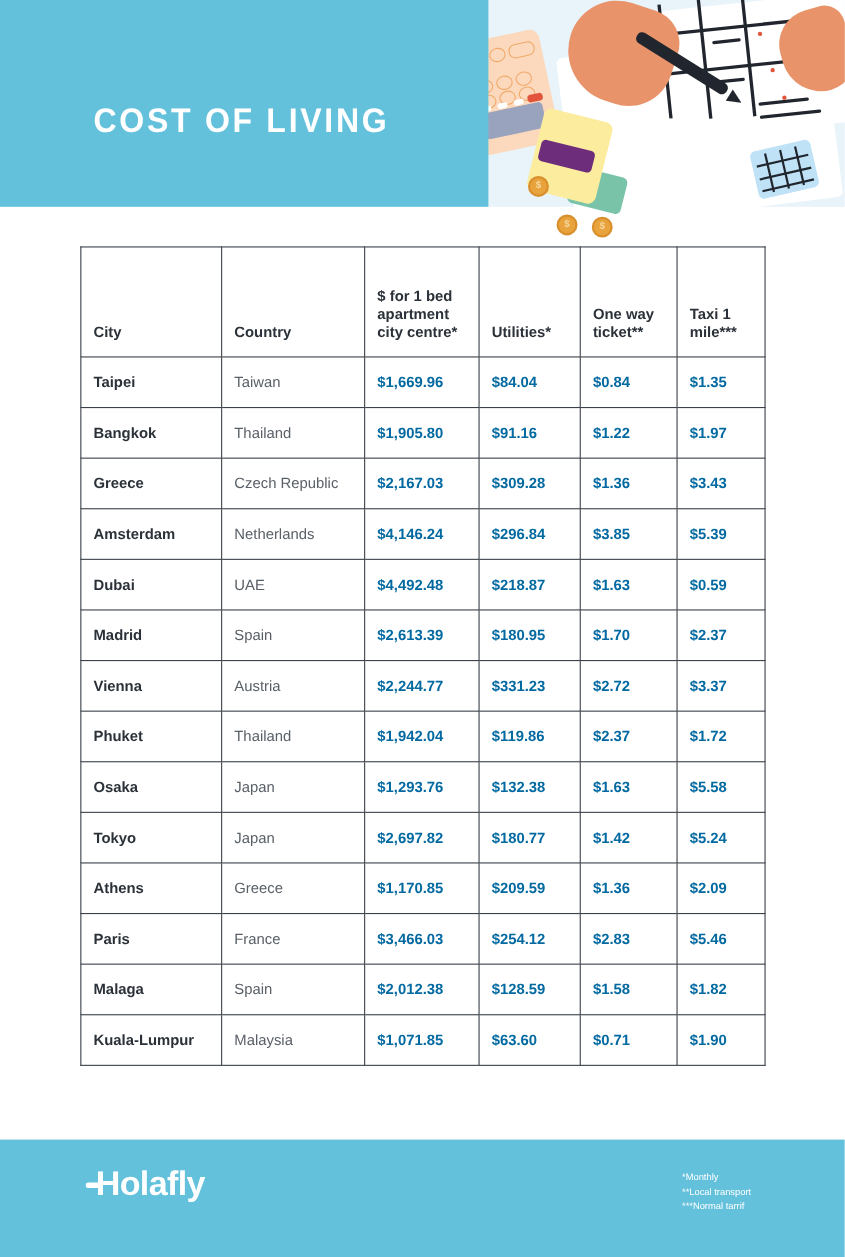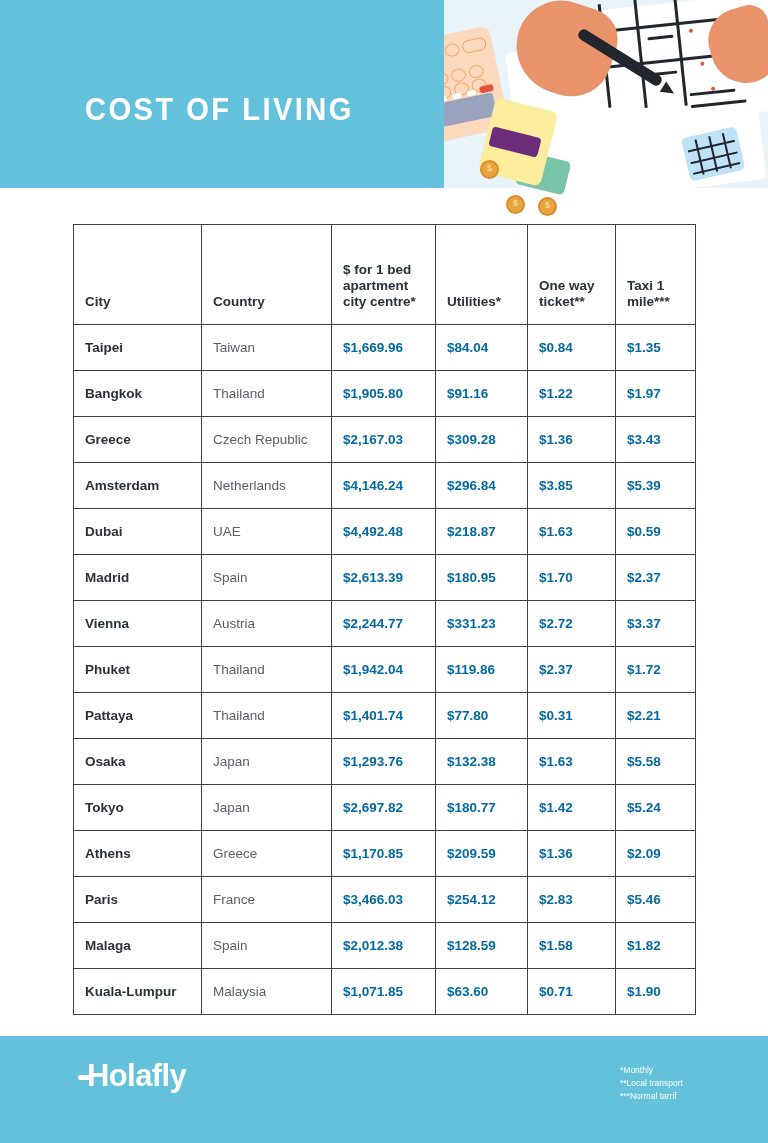--- a/index.html
+++ b/index.html
@@ -392,28 +392,20 @@
       </tr>
       <tr>
         <td class="cell-city">Phuket</td>
         <td class="cell-country">Thailand</td>
         <td class="cell-num">$1,942.04</td>
         <td class="cell-num">$119.86</td>
         <td class="cell-num">$2.37</td>
         <td class="cell-num">$1.72</td>
       </tr>
       <tr>
-        <td class="cell-city">Pattaya</td>
-        <td class="cell-country">Thailand</td>
-        <td class="cell-num">$1,401.74</td>
-        <td class="cell-num">$77.80</td>
-        <td class="cell-num">$0.31</td>
-        <td class="cell-num">$2.21</td>
-      </tr>
-      <tr>
         <td class="cell-city">Osaka</td>
         <td class="cell-country">Japan</td>
         <td class="cell-num">$1,293.76</td>
         <td class="cell-num">$132.38</td>
         <td class="cell-num">$1.63</td>
         <td class="cell-num">$5.58</td>
       </tr>
       <tr>
         <td class="cell-city">Tokyo</td>
         <td class="cell-country">Japan</td>

